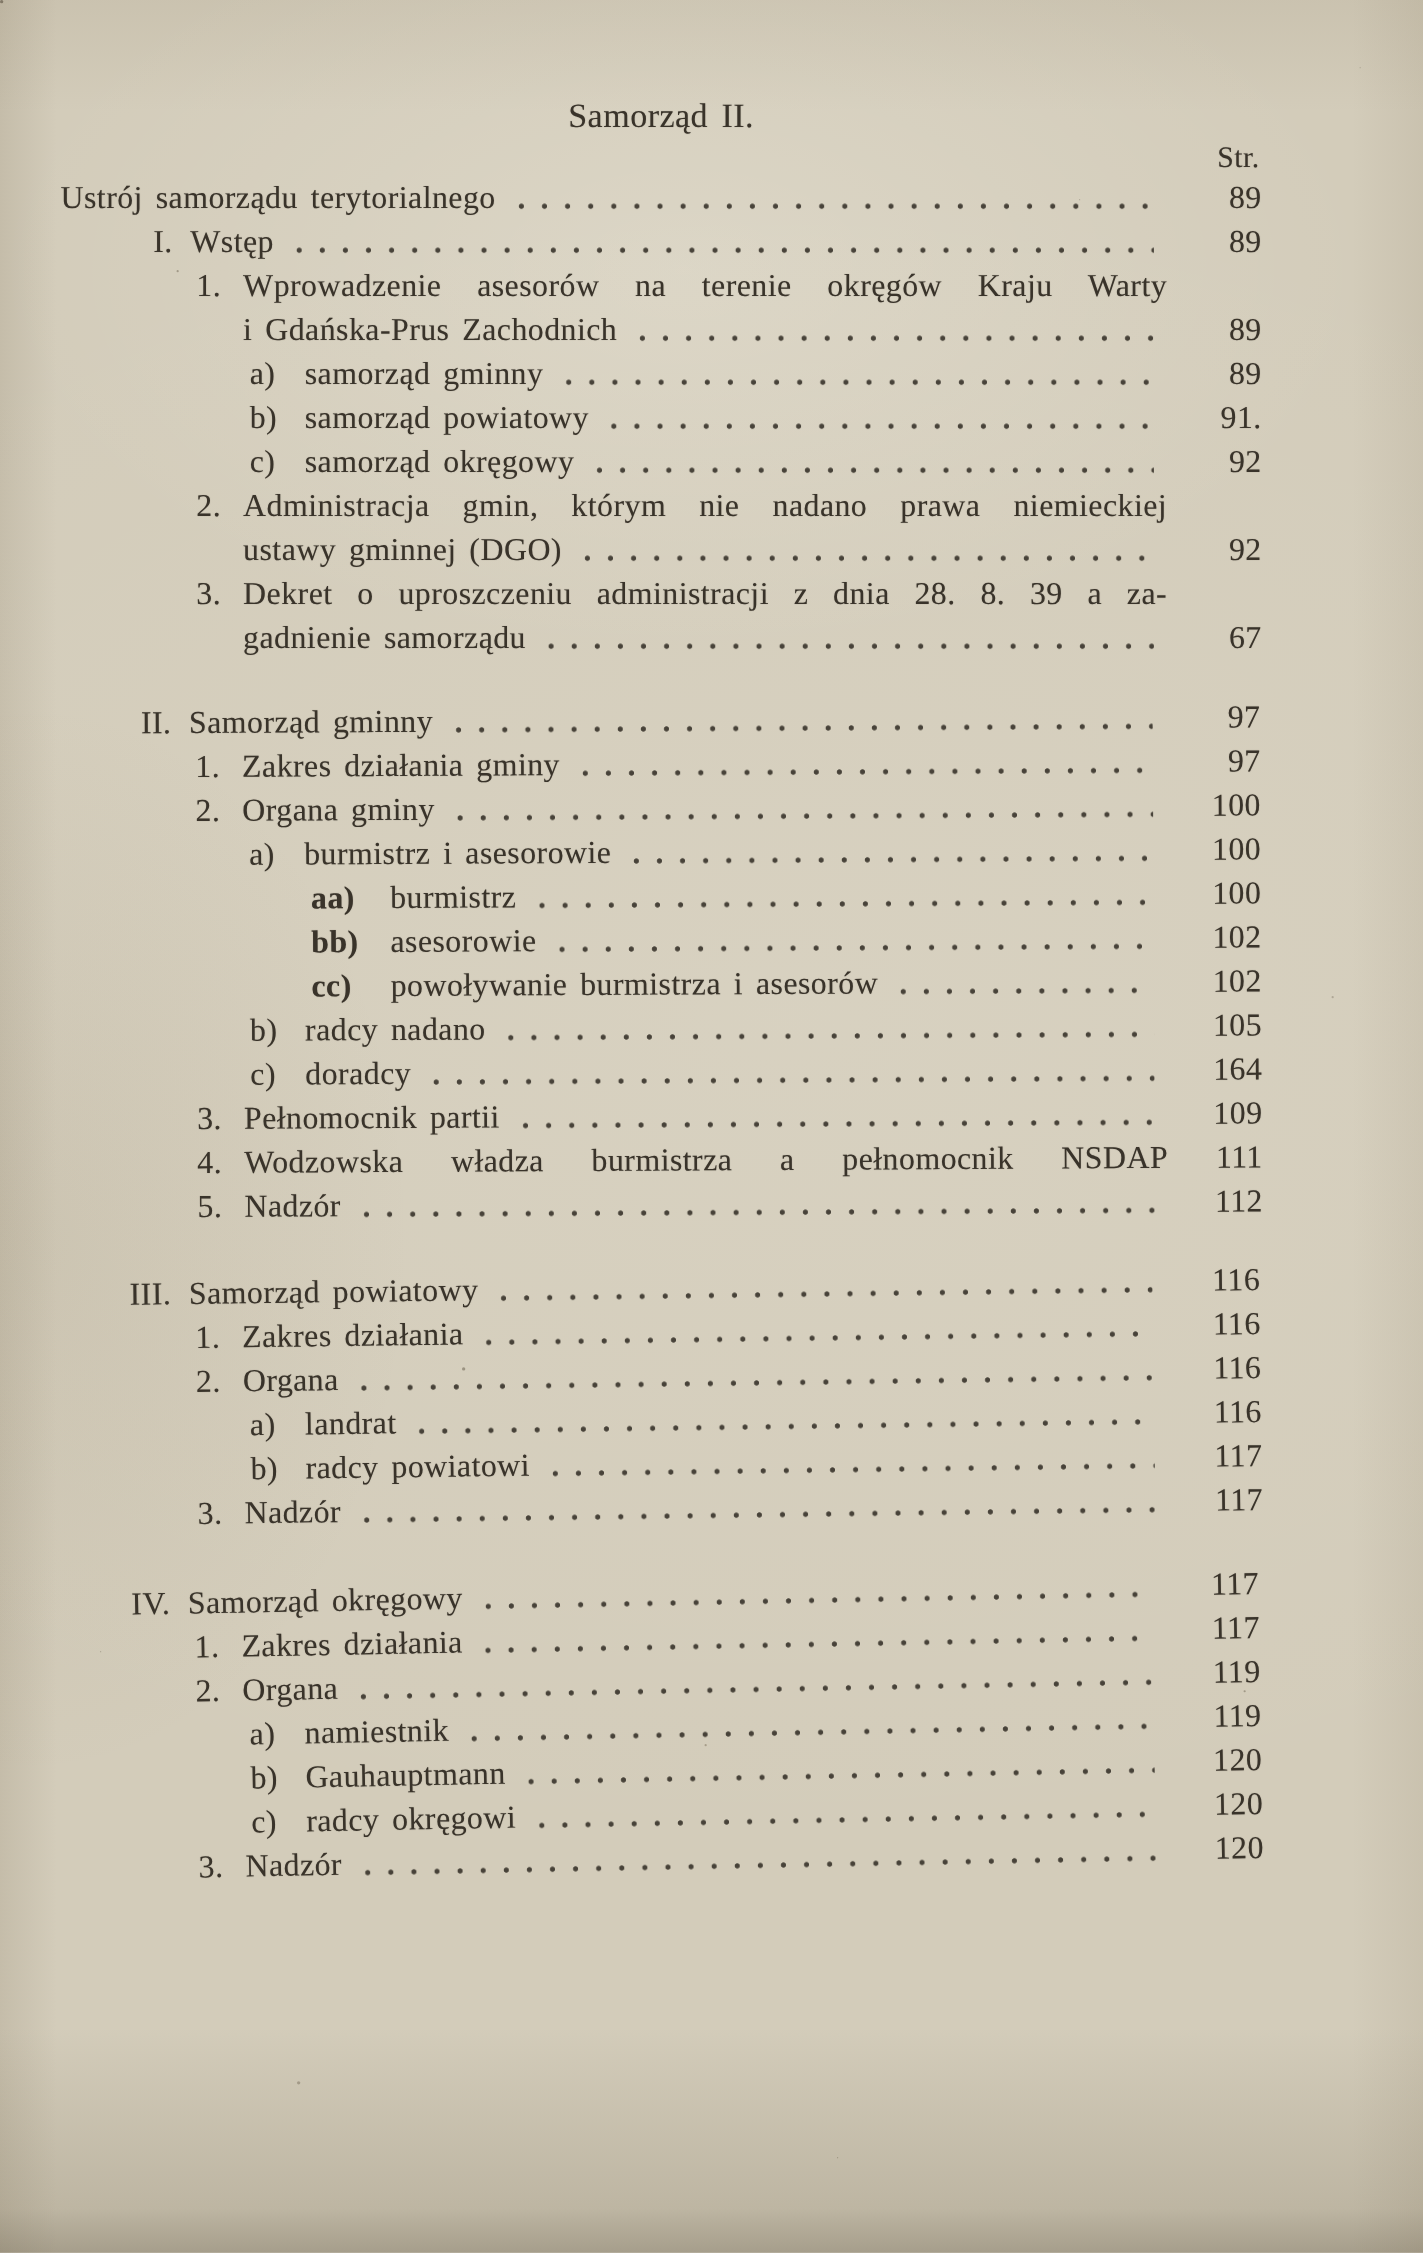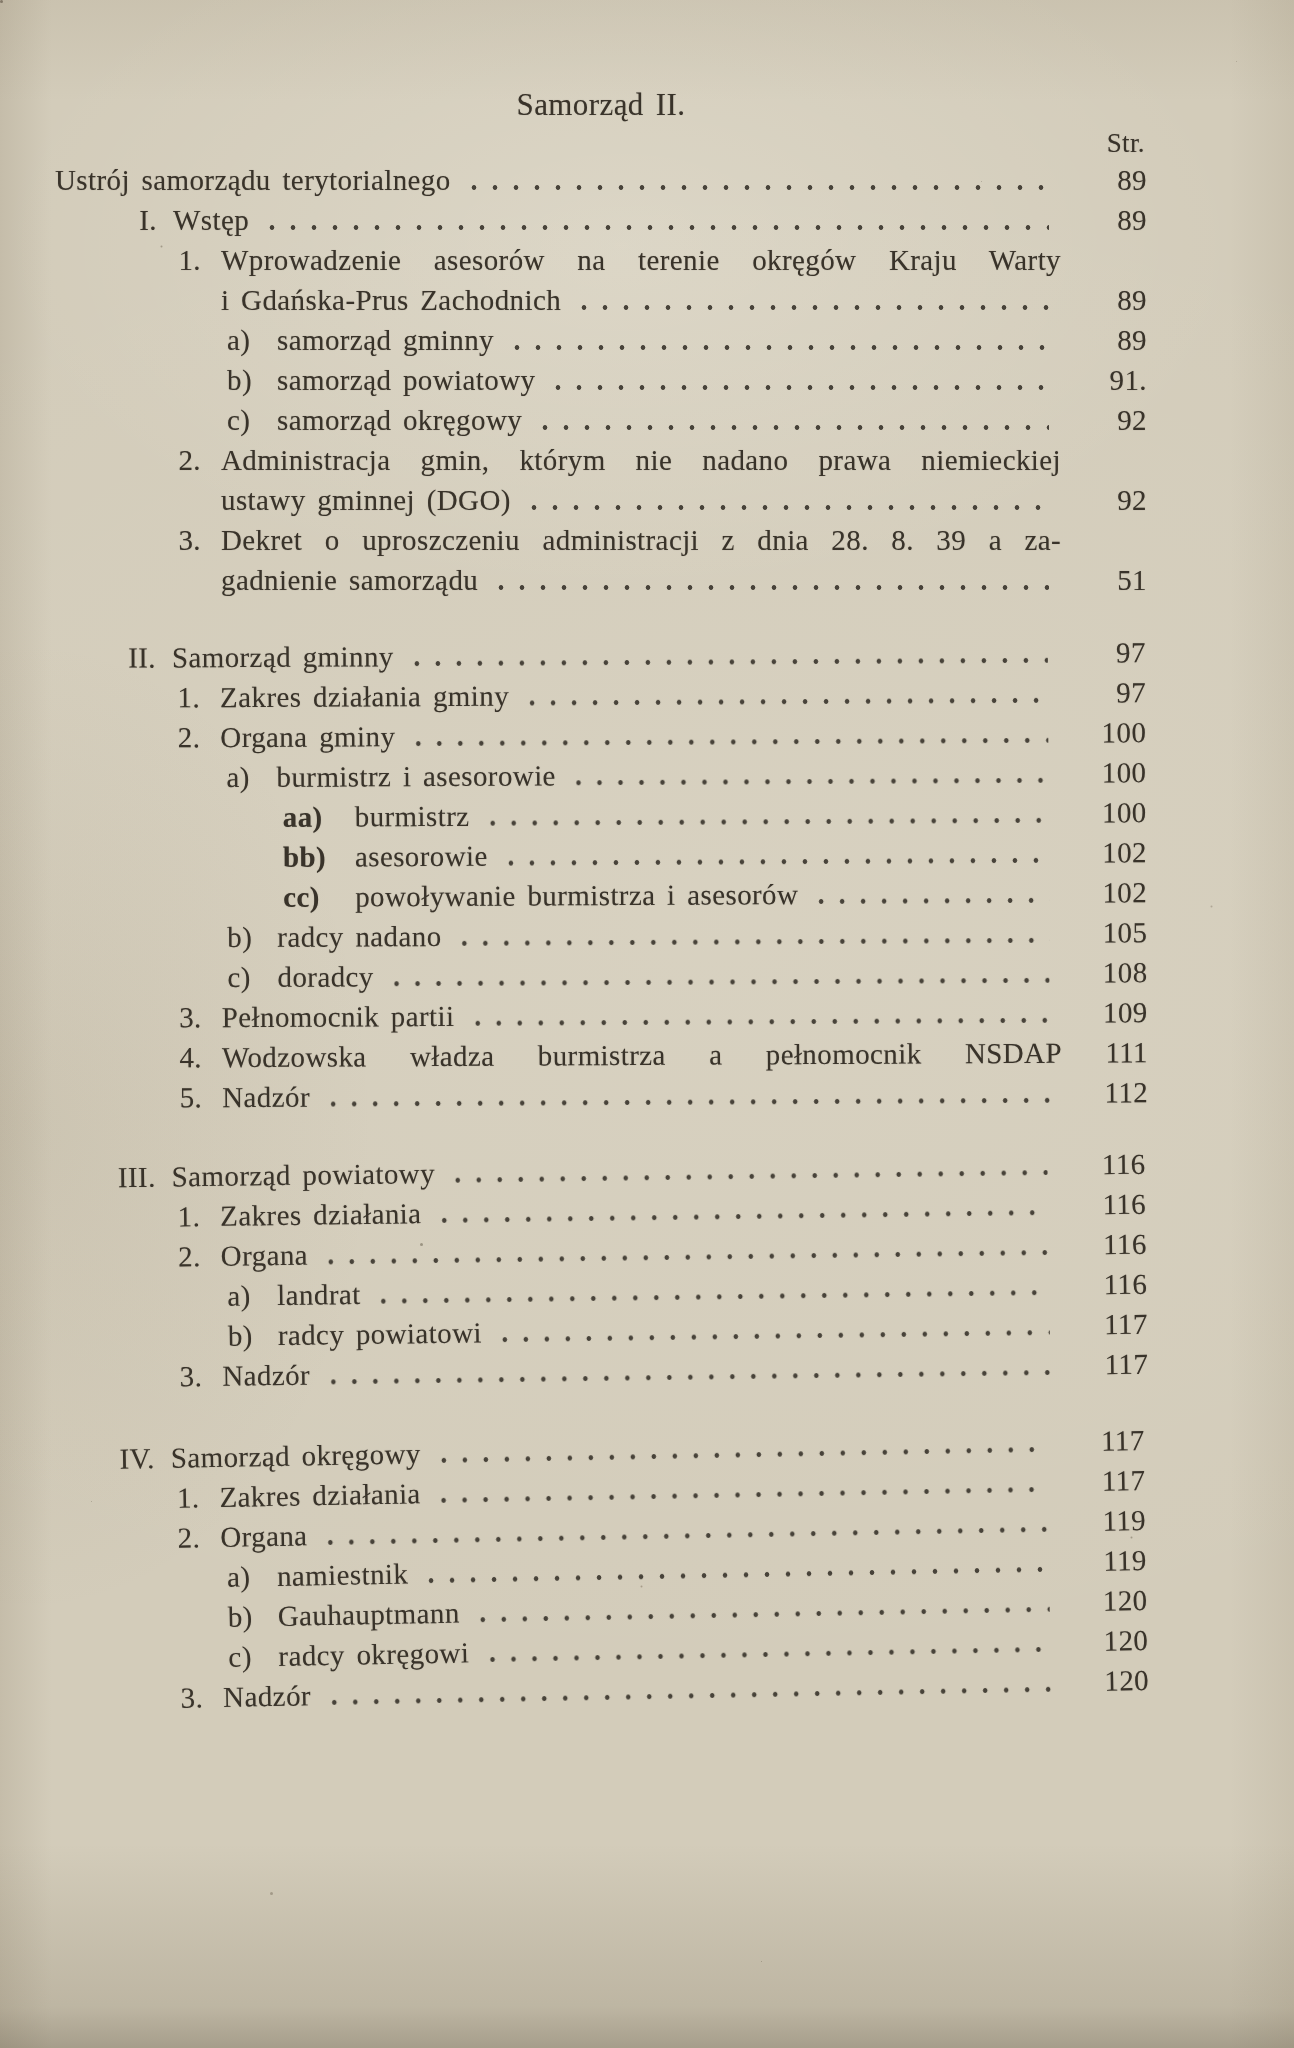--- a/index.html
+++ b/index.html
@@ -128,21 +128,21 @@
         <span class="pg">92</span>
       </div>
       <div class="row lvl2 fill">
         <span class="mk">3.</span>
         <span class="lbl">Dekret o uproszczeniu administracji z dnia 28. 8. 39 a za-</span>
         <span class="pg"></span>
       </div>
       <div class="row lvl2c">
         <span class="lbl">gadnienie samorządu</span>
         <span class="leader"></span>
-        <span class="pg">51</span>
+        <span class="pg">67</span>
       </div>
     </div>
 
     <div class="sec sec-2">
       <div class="row lvl1">
         <span class="mk">II.</span>
         <span class="lbl">Samorząd gminny</span>
         <span class="leader"></span>
         <span class="pg">97</span>
       </div>
@@ -185,21 +185,21 @@
       <div class="row lvl3">
         <span class="mk">b)</span>
         <span class="lbl">radcy nadano</span>
         <span class="leader"></span>
         <span class="pg">105</span>
       </div>
       <div class="row lvl3">
         <span class="mk">c)</span>
         <span class="lbl">doradcy</span>
         <span class="leader"></span>
-        <span class="pg">108</span>
+        <span class="pg">164</span>
       </div>
       <div class="row lvl2">
         <span class="mk">3.</span>
         <span class="lbl">Pełnomocnik partii</span>
         <span class="leader"></span>
         <span class="pg">109</span>
       </div>
       <div class="row lvl2 fill">
         <span class="mk">4.</span>
         <span class="lbl">Wodzowska władza burmistrza a pełnomocnik NSDAP</span>

